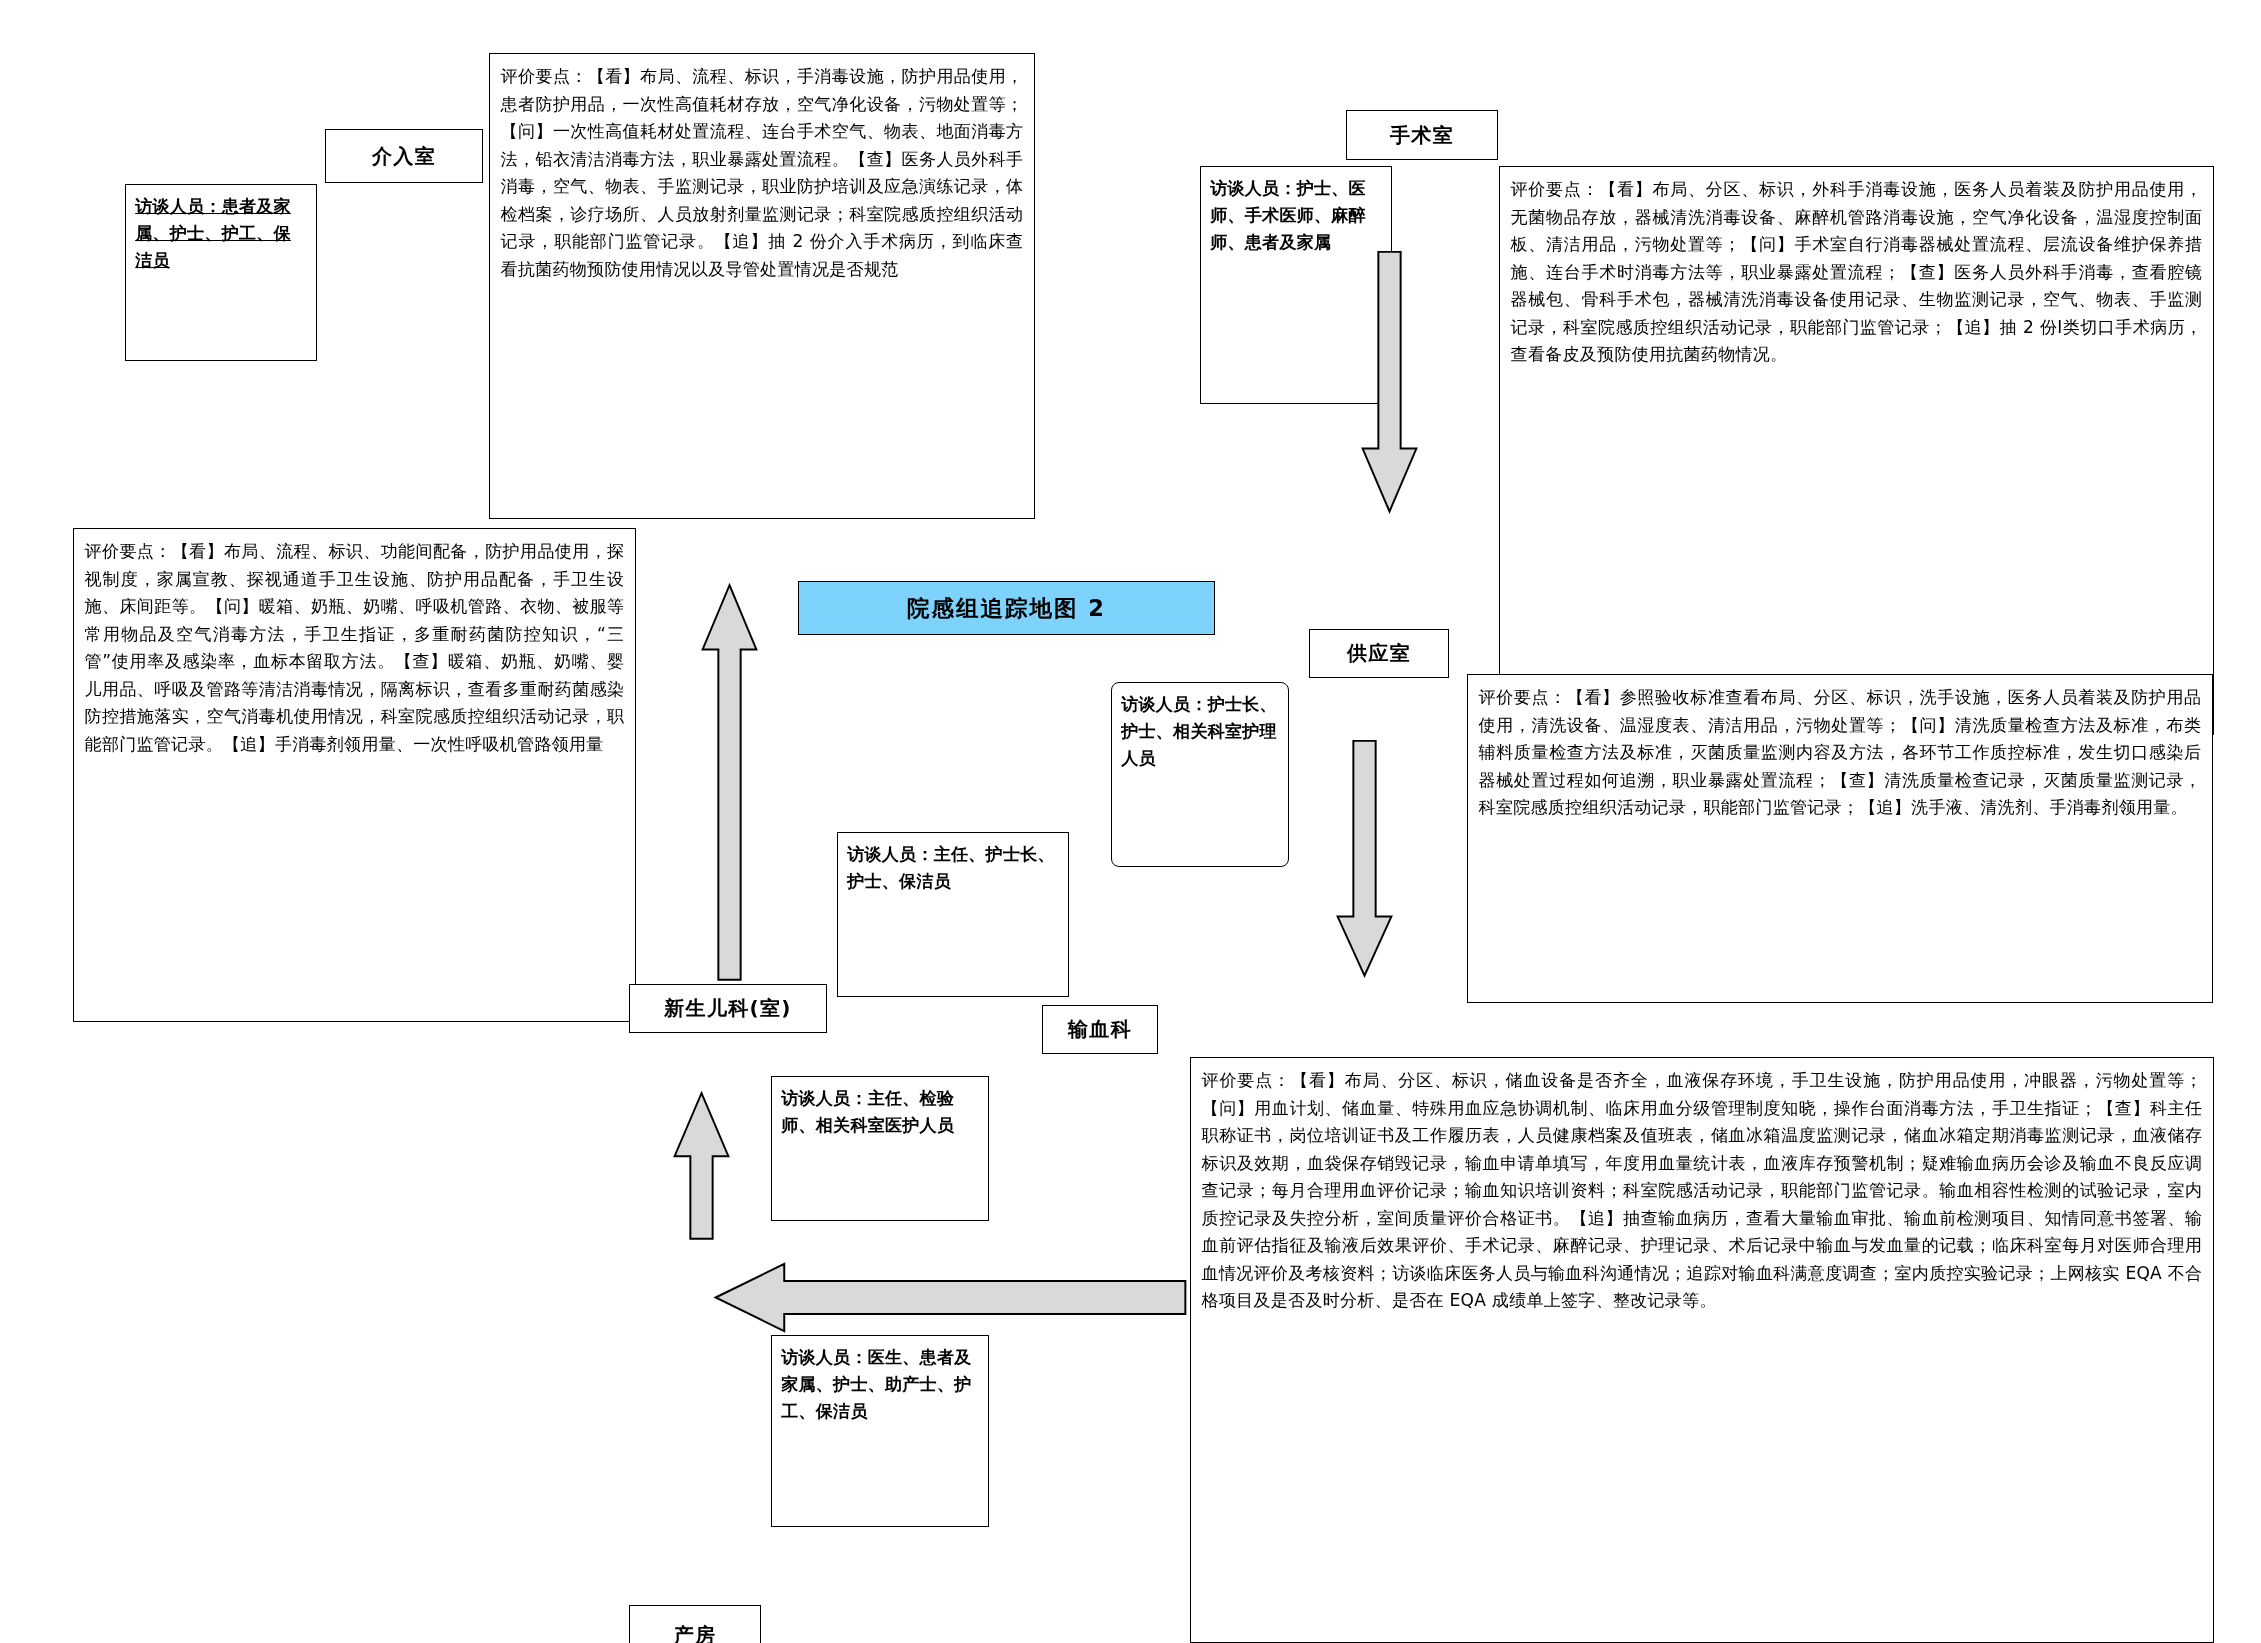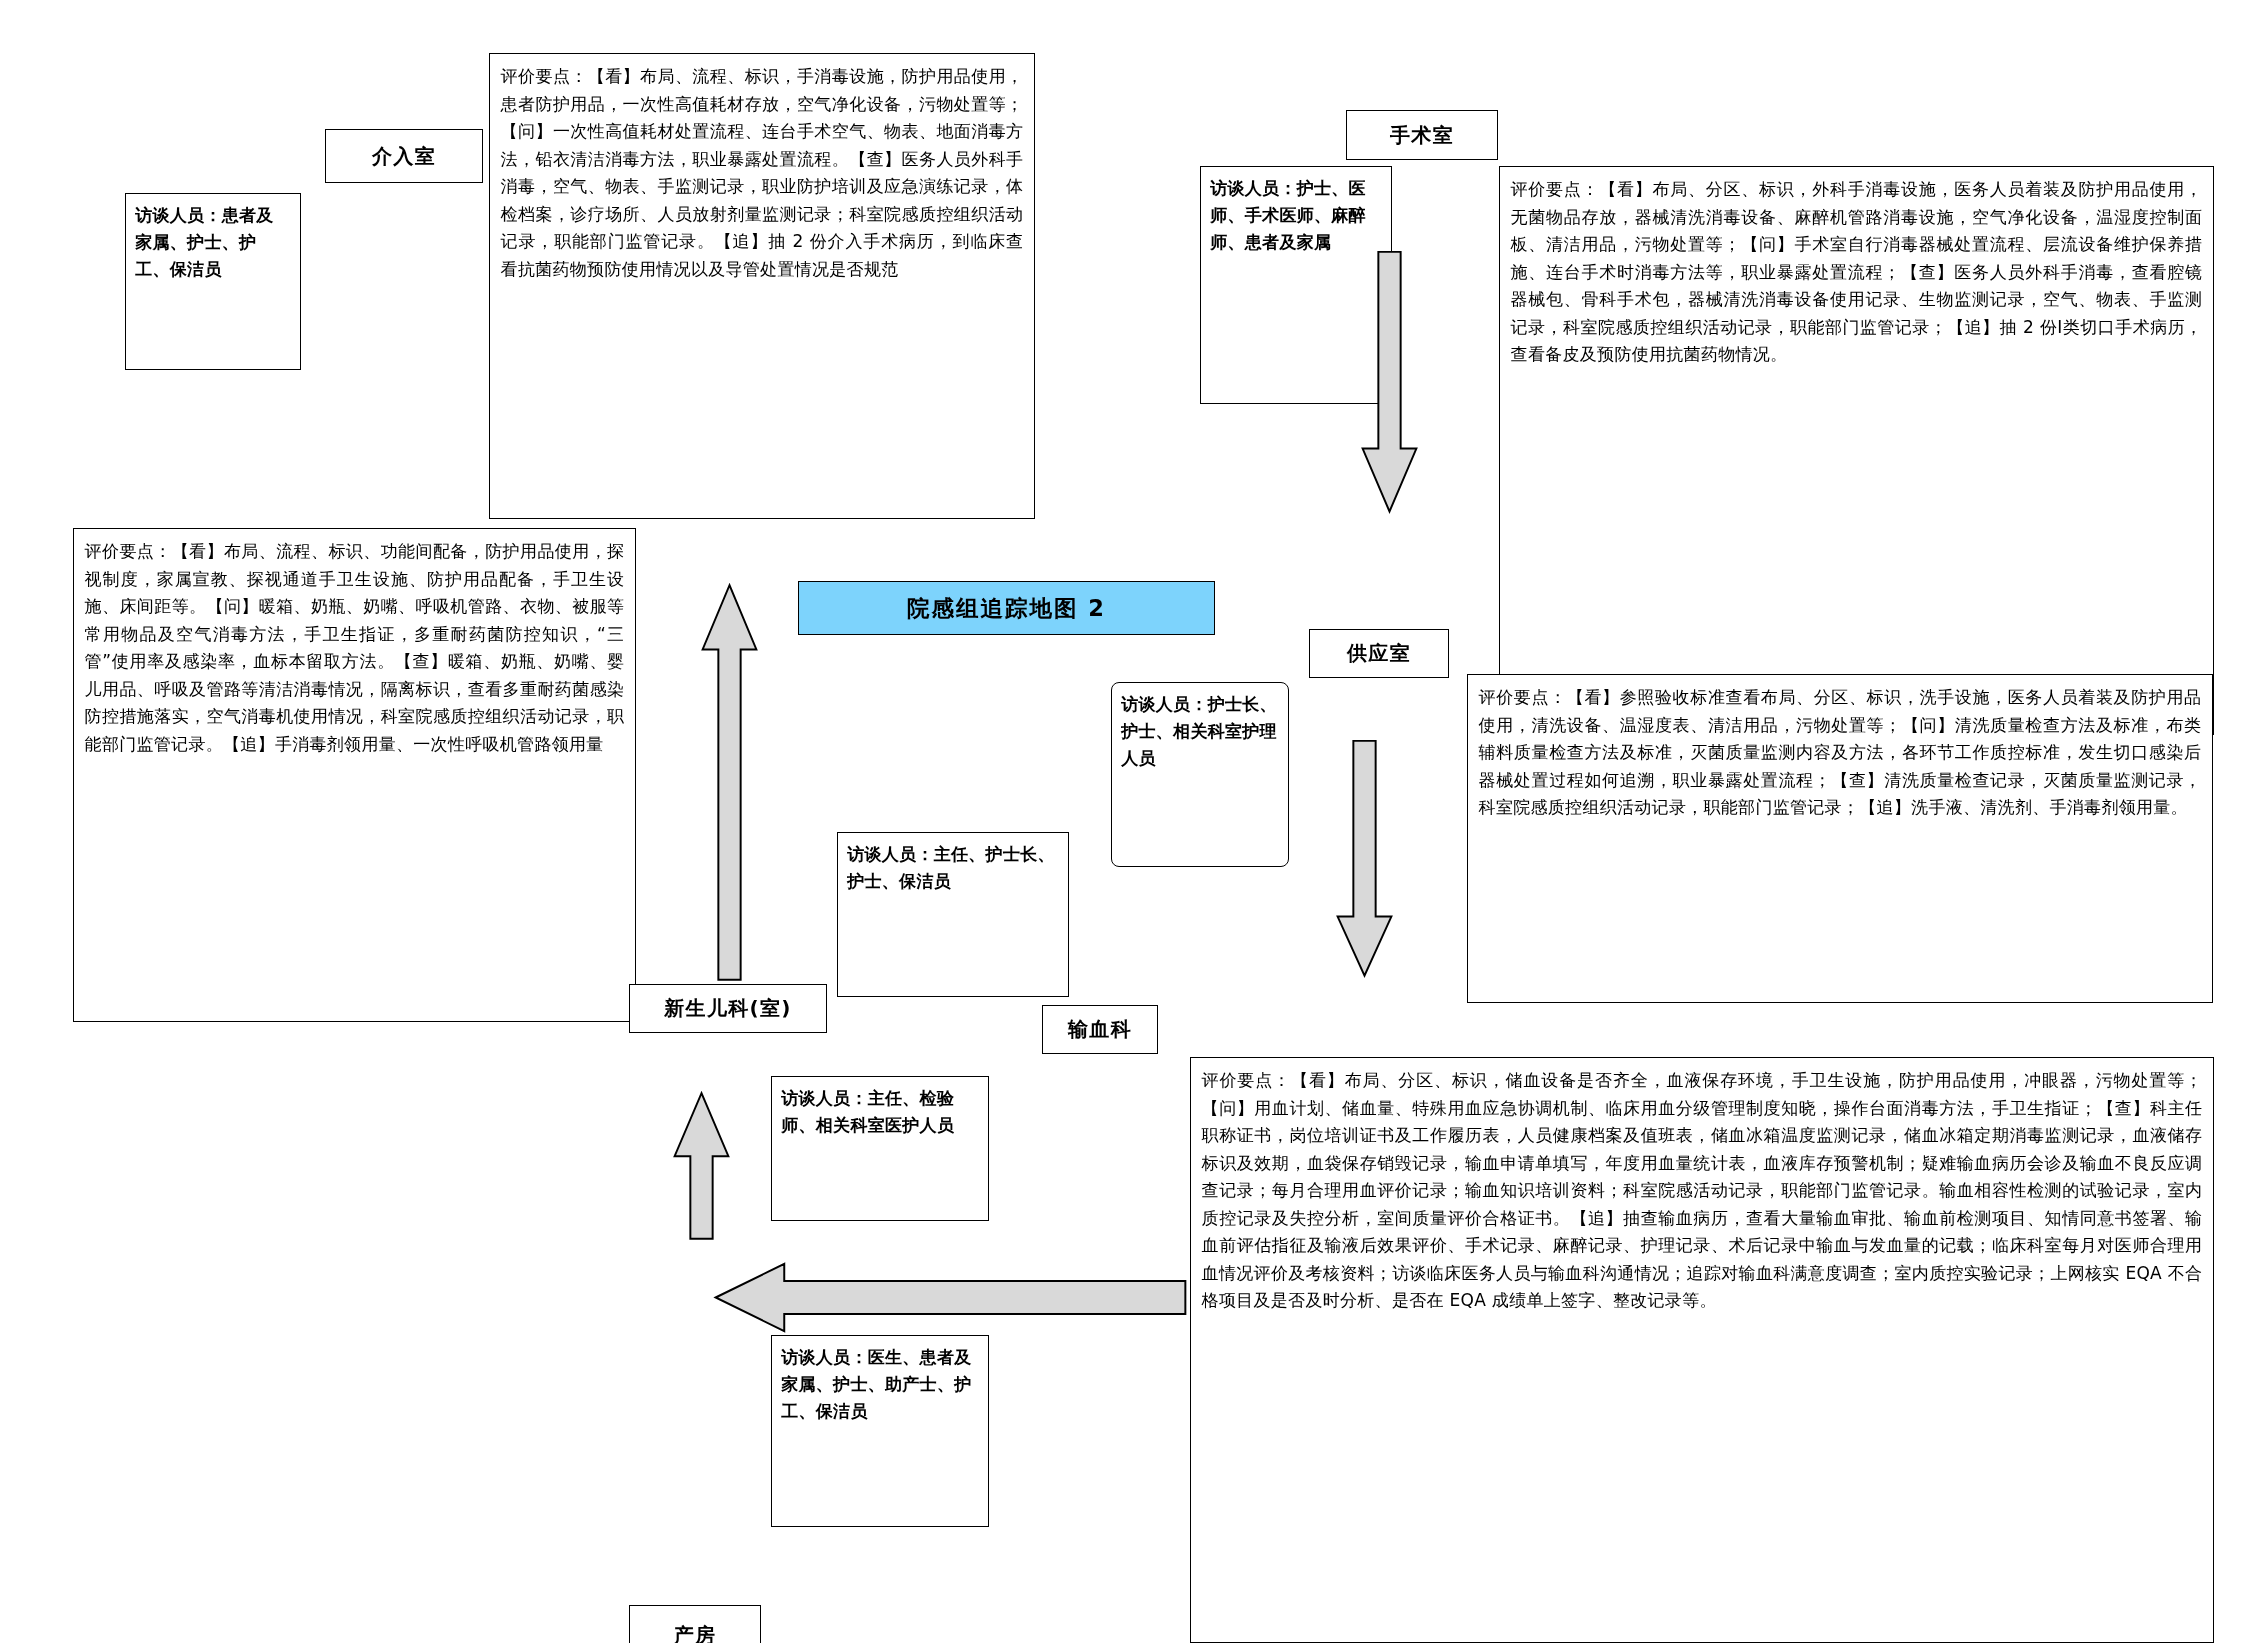--- a/index.html
+++ b/index.html
@@ -56,21 +56,21 @@
   .arrow{position:absolute;}
   .arrow svg{display:block;}
 </style>
 </head>
 <body>
 
 <div id="canvas">
 
   <div class="box label" style="left:325px;top:129px;width:158px;height:54px;">介入室</div>
 
-  <div class="box interview" style="left:125px;top:193px;width:176px;height:177px;">访谈人员：患者及家属、护士、护工、保洁员</div>
+  <div class="box interview" style="left:125px;top:184px;width:192px;height:177px;text-decoration:underline;">访谈人员：患者及家属、护士、护工、保洁员</div>
 
   <div class="box textbox" style="left:489px;top:53px;width:546px;height:466px;">评价要点：【看】布局、流程、标识，手消毒设施，防护用品使用，患者防护用品，一次性高值耗材存放，空气净化设备，污物处置等；【问】一次性高值耗材处置流程、连台手术空气、物表、地面消毒方法，铅衣清洁消毒方法，职业暴露处置流程。【查】医务人员外科手消毒，空气、物表、手监测记录，职业防护培训及应急演练记录，体检档案，诊疗场所、人员放射剂量监测记录；科室院感质控组织活动记录，职能部门监管记录。【追】抽 2 份介入手术病历，到临床查看抗菌药物预防使用情况以及导管处置情况是否规范</div>
 
   <div class="box label" style="left:1346px;top:110px;width:152px;height:50px;">手术室</div>
 
   <div class="box interview" style="left:1164px;top:166px;width:192px;height:238px;margin-left:36px;">访谈人员：护士、医师、手术医师、麻醉师、患者及家属</div>
 
   <div class="box textbox" style="left:1499px;top:166px;width:715px;height:569px;">评价要点：【看】布局、分区、标识，外科手消毒设施，医务人员着装及防护用品使用，无菌物品存放，器械清洗消毒设备、麻醉机管路消毒设施，空气净化设备，温湿度控制面板、清洁用品，污物处置等；【问】手术室自行消毒器械处置流程、层流设备维护保养措施、连台手术时消毒方法等，职业暴露处置流程；【查】医务人员外科手消毒，查看腔镜器械包、骨科手术包，器械清洗消毒设备使用记录、生物监测记录，空气、物表、手监测记录，科室院感质控组织活动记录，职能部门监管记录；【追】抽 2 份Ⅰ类切口手术病历，查看备皮及预防使用抗菌药物情况。</div>
 
   <div class="arrow" style="left:1360px;top:251px;width:59px;height:264px;">

